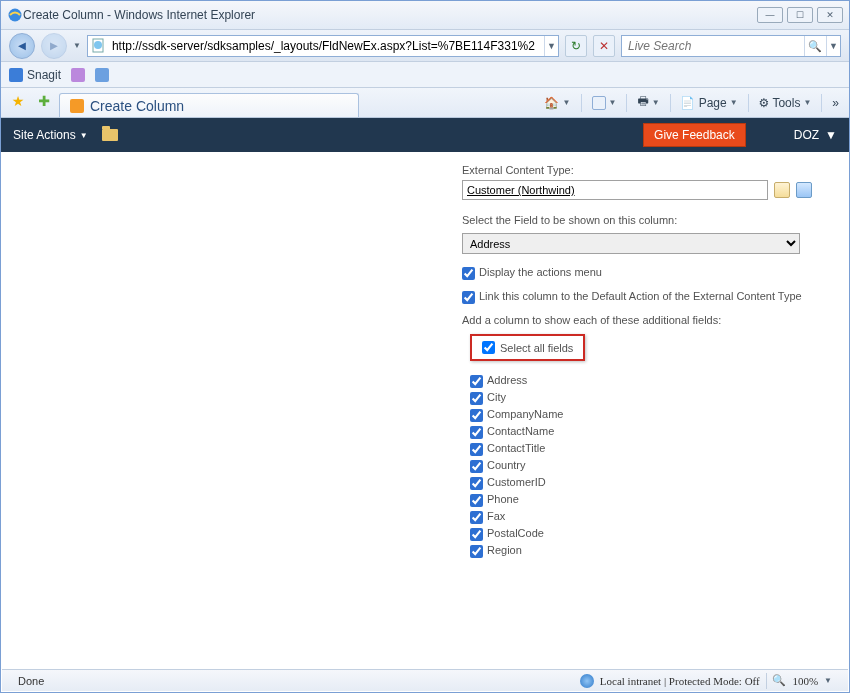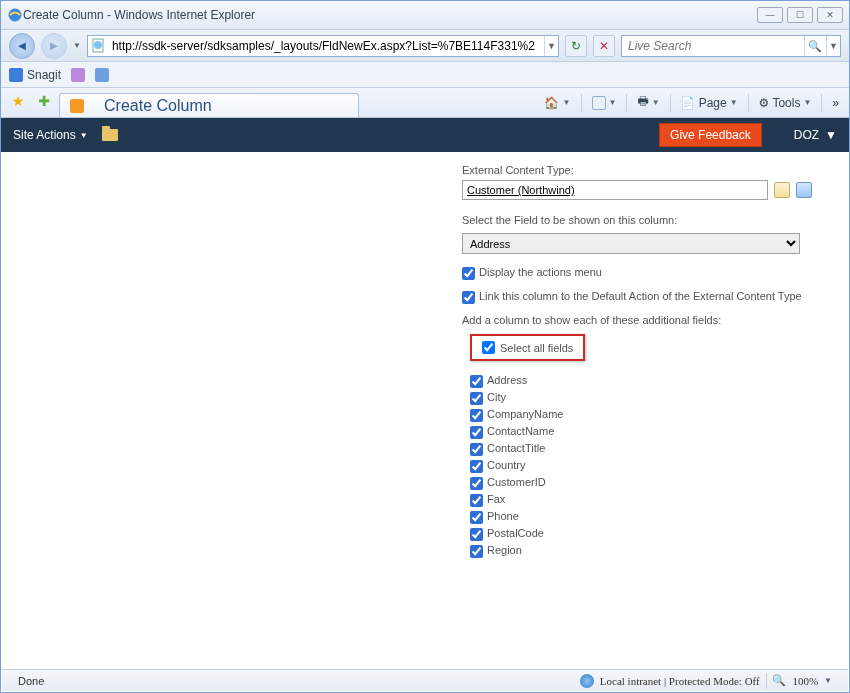--- a/index.html
+++ b/index.html
@@ -30,37 +30,37 @@
 .snagit { display: flex; align-items: center; gap: 4px; font-size: 12px; color: #345; text-align: center; }
 .snagit .si-icon { width: 14px; height: 14px; background: #3b7dd8; border-radius: 2px; }
 .sm-icon { width: 14px; height: 14px; background: #b8d; border-radius: 2px; }
 .sm-icon.b { background: #6ca0e0; }
 
 
 .row4 { height: 30px; background: linear-gradient(#f1f5fb,#e3ebf6); display: flex; align-items: flex-end; padding: 0 6px; border-bottom: 1px solid #b8c8dc; }
 .fav-btn { width: 22px; height: 22px; border: 1px solid transparent; background: transparent; text-align: center; font-size: 14px; margin-right: 4px; align-self: center; }
 .fav-btn.star { color: #f5b301; }
 .fav-btn.add { color: #5cae3c; }
-.tab { display: flex; align-items: center; height: 24px; padding: 0 10px; min-width: 300px; background: linear-gradient(#fdfdfd,#eef3fa); border: 1px solid #aac1df; border-bottom: none; border-radius: 3px 3px 0 0; font-size: 16px; color: #2a5080; gap: 20px; }
+.tab { display: flex; align-items: center; height: 24px; padding: 0 10px; min-width: 300px; background: linear-gradient(#fdfdfd,#eef3fa); border: 1px solid #aac1df; border-bottom: none; border-radius: 3px 3px 0 0; font-size: 14px; color: #2a5080; gap: 6px; }
 .tab .tab-icon { width: 14px; height: 14px; background: #f59a27; border-radius: 2px; }
 .cmd-bar { margin-left: auto; align-self: center; display: flex; align-items: center; gap: 6px; font-size: 12px; color: #345; }
 .cmd-item { display: flex; align-items: center; gap: 3px; padding: 0 4px; }
 .cmd-item .dd { font-size: 8px; color: #567; }
 .cmd-sep { width: 1px; height: 18px; background: #c3d3e8; }
 .cmd-sq { width: 14px; height: 14px; border: 1px solid #8faed6; background: #eaf1fa; border-radius: 2px; }
 
 
 .sp-ribbon { height: 34px; background: #21374f; display: flex; align-items: center; padding: 0 12px; color: #fff; font-size: 12px; gap: 14px; }
 .sp-ribbon .site-act { display: flex; align-items: center; gap: 4px; }
 .sp-ribbon .site-act .dd { font-size: 8px; }
 .sp-ribbon .folder-icon { width: 16px; height: 12px; background: #e9c46a; border-radius: 1px; position: relative; }
 .sp-ribbon .folder-icon::after { content: ""; position: absolute; top: -3px; left: 0; width: 8px; height: 3px; background: #e9c46a; border-radius: 1px 1px 0 0; }
 .sp-ribbon .spacer { flex: 1; }
 .feedback-btn { background: #e94a1b; border: 1px solid #b8390f; color: #fff; font-weight: normal; font-size: 12px; padding: 4px 10px; }
-.sp-ribbon .user { margin-left: 18px; display: flex; align-items: center; gap: 6px; justify-content: space-between; }
+.sp-ribbon .user { margin-left: 34px; display: flex; align-items: center; gap: 6px; justify-content: space-between; }
 
 
 .content { position: absolute; top: 151px; left: 1px; right: 1px; bottom: 24px; overflow: hidden; background: #fff; }
 .content-inner { position: absolute; inset: 0; overflow-y: scroll; padding-right: 16px; }
 .form-area { padding: 12px 20px 20px 460px; font-family: Tahoma, sans-serif; font-size: 11px; color: #525252; }
 .form-area label.fl { display: block; margin-bottom: 4px; color: #525252; }
 .ect-row { display: flex; align-items: center; gap: 6px; margin-bottom: 14px; }
 .ect-input { flex: 1; height: 20px; border: 1px solid #a1a1a1; padding: 1px 4px; font-size: 11px; text-decoration: underline; color: #000; outline: none; }
 .ict { width: 16px; height: 16px; border: 1px solid #c7ad6b; background: linear-gradient(#fff3d4,#f5dd9a); border-radius: 2px; }
 .sel-row { margin-bottom: 12px; }
@@ -244,25 +244,25 @@
           <div class="cb-line">
             <input type="checkbox" checked="" style="">
             <span>Country</span>
           </div>
           <div class="cb-line">
             <input type="checkbox" checked="" style="">
             <span>CustomerID</span>
           </div>
           <div class="cb-line">
             <input type="checkbox" checked="" style="">
+            <span>Phone</span>
+          </div>
+          <div class="cb-line">
+            <input type="checkbox" checked="" style="">
             <span>Fax</span>
-          </div>
-          <div class="cb-line">
-            <input type="checkbox" checked="" style="">
-            <span>Phone</span>
           </div>
           <div class="cb-line">
             <input type="checkbox" checked="" style="">
             <span>PostalCode</span>
           </div>
           <div class="cb-line">
             <input type="checkbox" checked="" style="">
             <span>Region</span>
           </div>
         </div>

